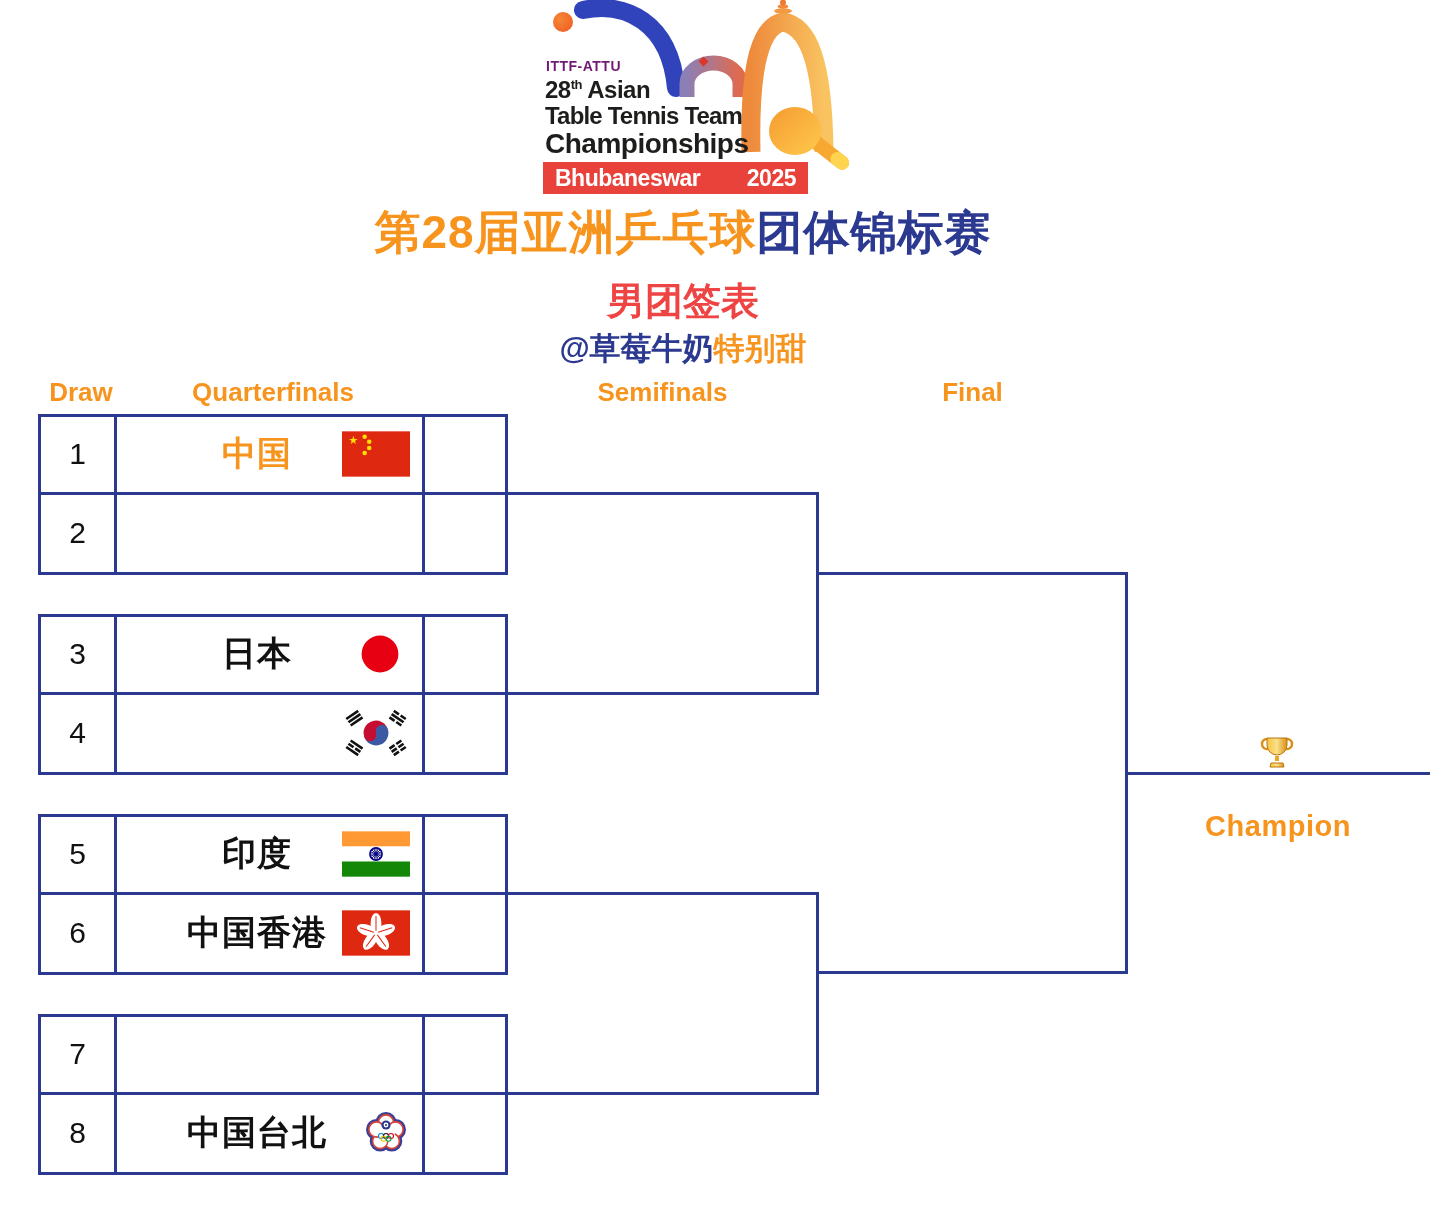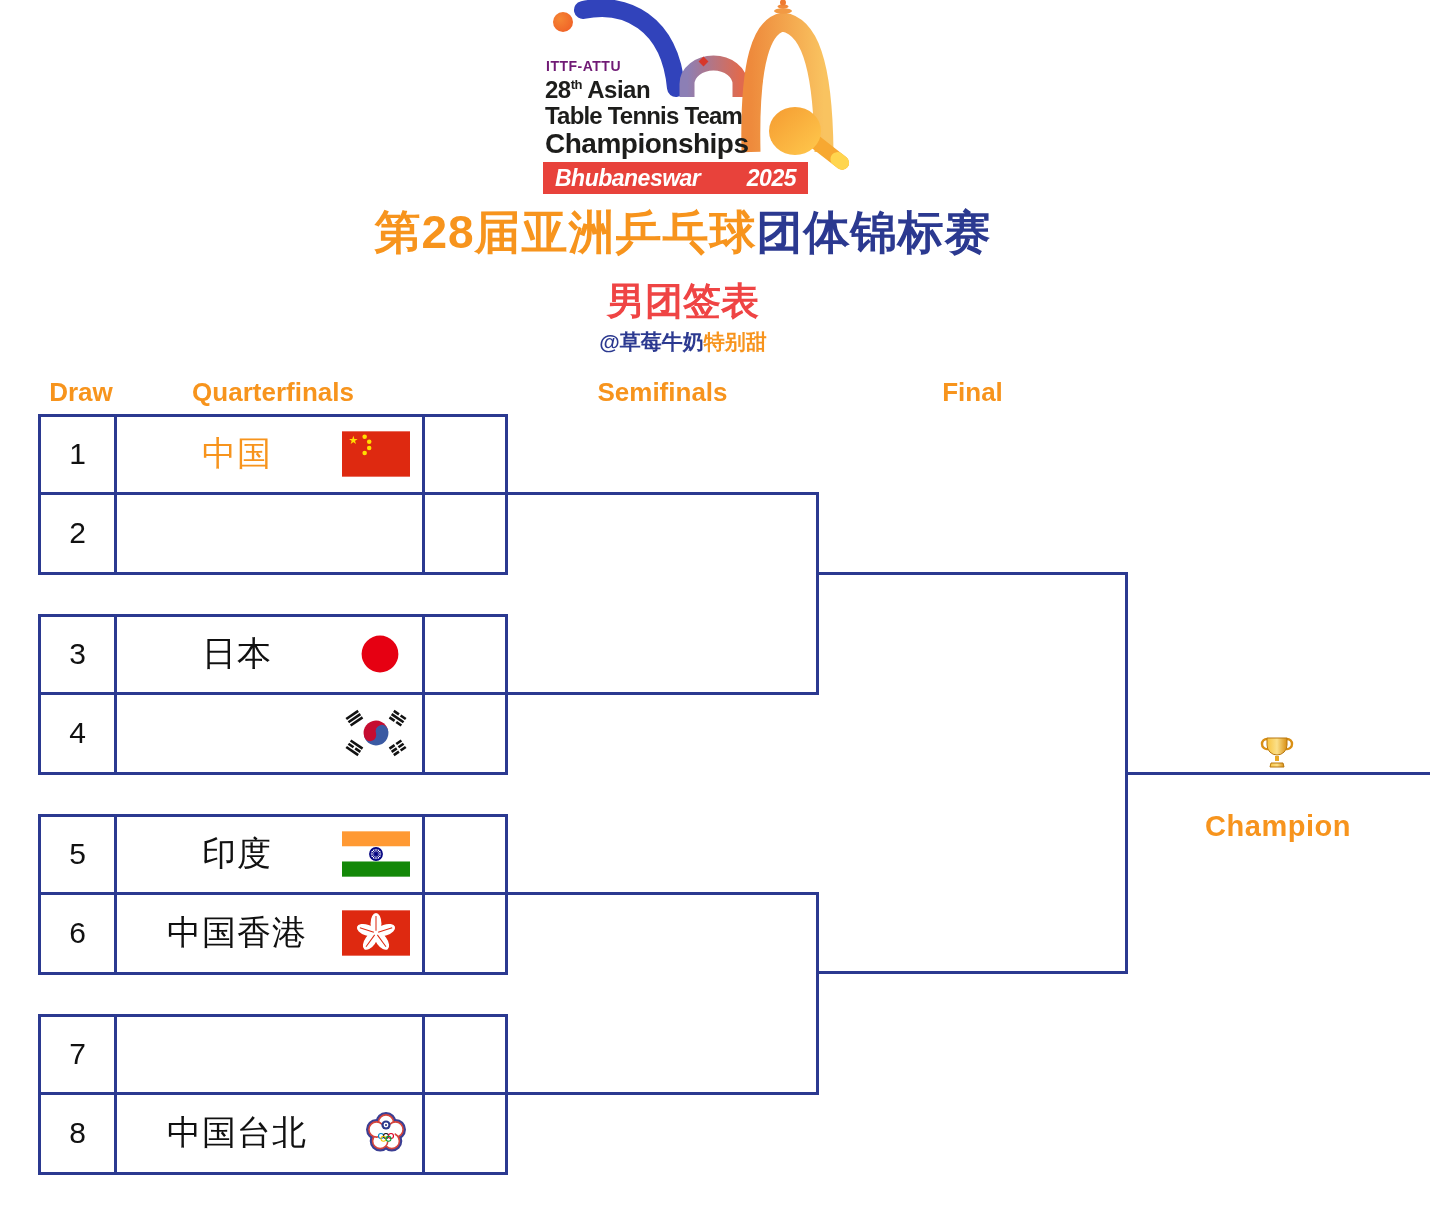--- a/index.html
+++ b/index.html
@@ -10,46 +10,46 @@
 
   
   .logo{position:absolute;left:520px;top:0;width:340px;height:198px;}
   .logo svg.art{position:absolute;left:0;top:0;}
   .logo-org{position:absolute;left:26px;top:58px;font-size:14px;font-weight:700;color:#701a75;letter-spacing:.5px;}
   .logo-l1{position:absolute;left:25px;top:76px;font-size:24px;font-weight:700;color:#1d1d1b;letter-spacing:-.5px;}
   .logo-l1 sup{font-size:13px;}
   .logo-l2{position:absolute;left:25px;top:102px;font-size:24px;font-weight:700;color:#1d1d1b;letter-spacing:-.8px;}
   .logo-l3{position:absolute;left:25px;top:128px;font-size:28px;font-weight:700;color:#1d1d1b;letter-spacing:-.5px;}
   .banner{position:absolute;left:23px;top:162px;width:265px;height:32px;background:#e8423b;
-    display:flex;align-items:center;justify-content:space-between;padding:0 12px;box-sizing:border-box;font-style:italic;}
+    display:flex;align-items:center;justify-content:space-between;padding:0 12px;box-sizing:border-box;}
   .banner span{color:#ffffff;font-weight:700;font-size:23px;letter-spacing:-.5px;}
 
   
   .center-wrap{position:absolute;left:0;width:1366px;text-align:center;}
   .title-main{top:202px;font-size:46px;font-weight:700;letter-spacing:1px;white-space:nowrap;}
   .title-main .org{color:#f7941d;}
   .title-main .nvy{color:#2b3990;}
   .title-sub{top:276px;font-size:38px;font-weight:700;color:#ef4444;}
-  .title-credit{top:328px;font-size:21px;font-weight:700;text-align:center;}
+  .title-credit{top:328px;font-size:31px;font-weight:700;text-align:center;}
   .title-credit .nvy{color:#2b3990;}
   .title-credit .org{color:#f7941d;}
 
   
   .rhead{position:absolute;top:377px;font-size:26px;font-weight:700;color:#f7941d;text-align:center;}
 
   
   .pair{position:absolute;left:38px;width:470px;height:161px;border:3px solid #2b3990;box-sizing:border-box;
     display:grid;grid-template-columns:76px 1fr 80px;grid-template-rows:1fr 1fr;background:#fff;}
   .cell{position:relative;}
   .c-num{border-right:3px solid #2b3990;display:flex;align-items:center;justify-content:center;
     font-size:30px;color:#111;}
   .c-team{border-right:3px solid #2b3990;}
   .r-top{border-bottom:3px solid #2b3990;}
   .tname{position:absolute;left:0;top:0;width:240px;height:100%;display:flex;align-items:center;justify-content:center;
-    font-size:34px;font-weight:400;color:#111;letter-spacing:1px;white-space:nowrap;}
+    font-size:34px;font-weight:700;color:#111;letter-spacing:1px;white-space:nowrap;padding-left:20px;}
   .tname.orange{color:#f7941d;}
   .flagbox{position:absolute;right:12px;top:50%;transform:translateY(-50%);display:block;line-height:0;}
 
   
   .line{position:absolute;background:#2b3990;}
 
   
   .champion-label{position:absolute;left:1128px;top:778px;width:300px;text-align:center;
     font-size:29px;font-weight:700;color:#f7941d;letter-spacing:.5px;margin-top:32px;}
   .trophy{position:absolute;left:1259px;top:736px;}

